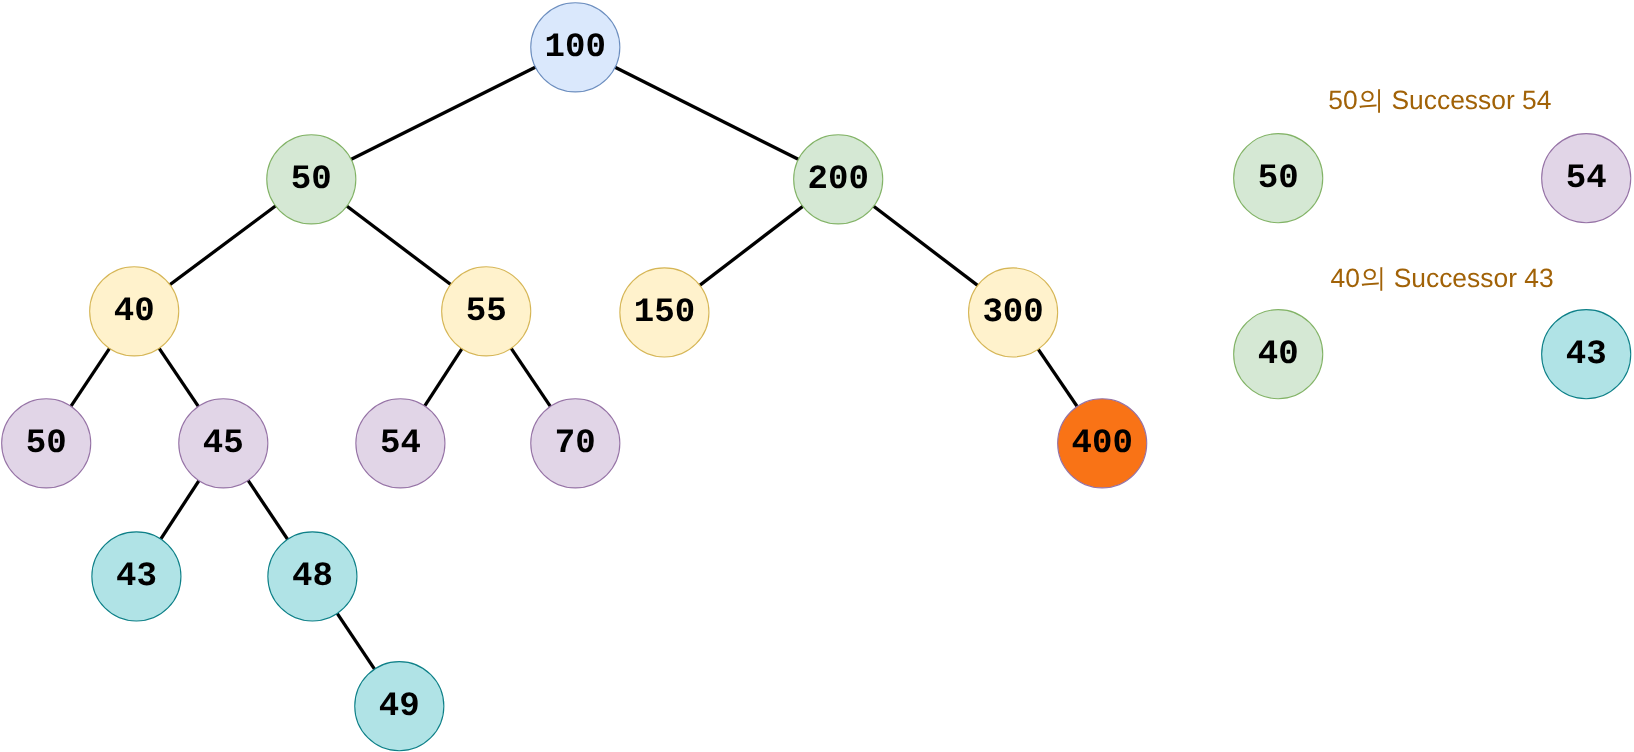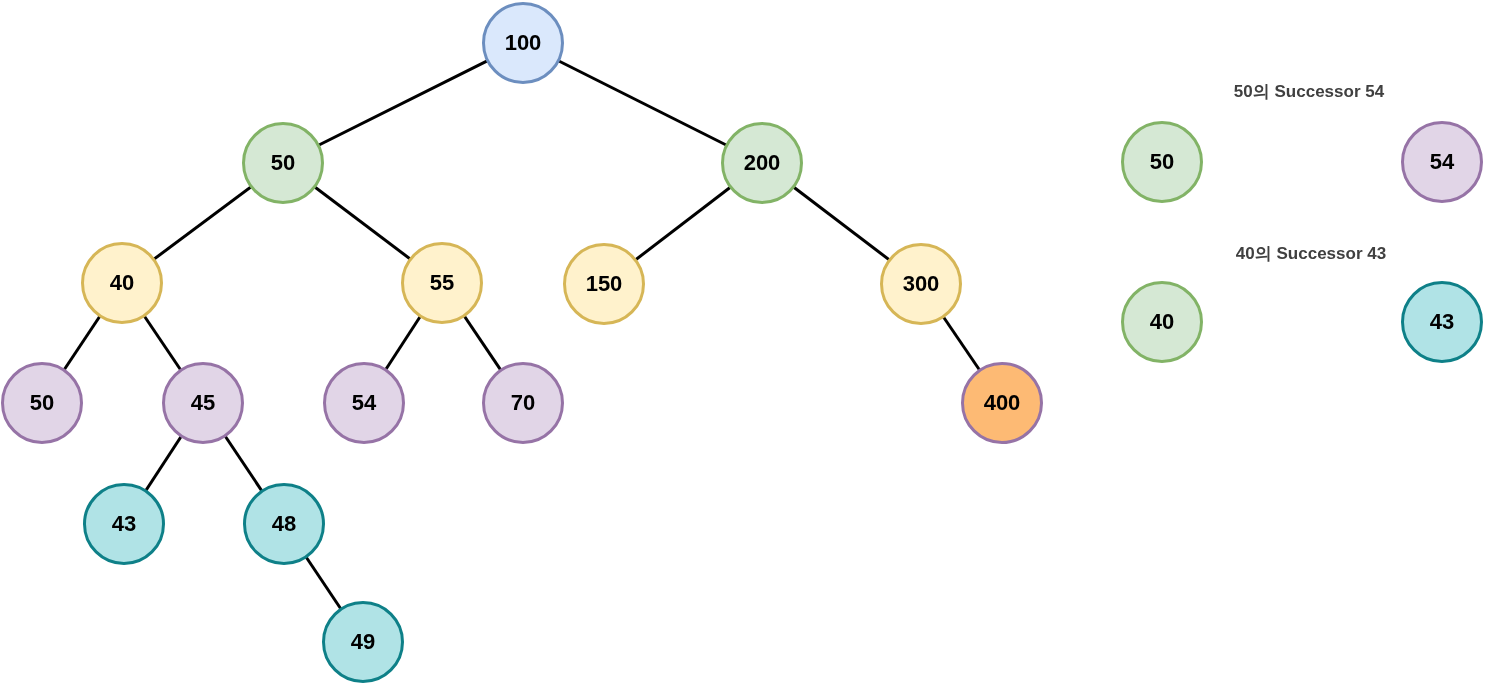--- a/index.html
+++ b/index.html
@@ -15,36 +15,37 @@
     position: absolute;
     left: 0; top: 0;
     width: 1485px;
     height: 684px;
   }
   .node {
     position: absolute;
     width: 82px;
     height: 82px;
     box-sizing: border-box;
-    border: 3px solid #d946ef;
+    border: 1px solid #d946ef;
     border-radius: 50%;
     display: flex;
     align-items: center;
     justify-content: center;
-    font-size: 22px;
+    font-size: 31px;
     font-weight: bold;
     color: #000000;
     line-height: 1;
+    font-family: Liberation Mono, monospace;
   }
   .caption {
     position: absolute;
     transform: translate(-50%, -50%);
-    font-size: 17px;
-    font-weight: bold;
-    color: #404040;
+    font-size: 24px;
+    font-weight: normal;
+    color: #a16207;
     white-space: nowrap;
   }
 </style>
 </head>
 <body>
 
 <div class="canvas">
   <svg class="edge-layer" width="1485" height="684" viewBox="0 0 1485 684" xmlns="http://www.w3.org/2000/svg">
       <line x1="523" y1="43" x2="283" y2="163" stroke="#000000" stroke-width="3"></line>
       <line x1="523" y1="43" x2="762" y2="163" stroke="#000000" stroke-width="3"></line>
@@ -66,21 +67,21 @@
       <div class="node" style="left: 242px; top: 122px; background-color: rgb(213, 232, 212); border-color: rgb(130, 179, 102);">50</div>
       <div class="node" style="left: 721px; top: 122px; background-color: rgb(213, 232, 212); border-color: rgb(130, 179, 102);">200</div>
       <div class="node" style="left: 81px; top: 242px; background-color: rgb(255, 242, 204); border-color: rgb(214, 182, 86);">40</div>
       <div class="node" style="left: 401px; top: 242px; background-color: rgb(255, 242, 204); border-color: rgb(214, 182, 86);">55</div>
       <div class="node" style="left: 563px; top: 243px; background-color: rgb(255, 242, 204); border-color: rgb(214, 182, 86);">150</div>
       <div class="node" style="left: 880px; top: 243px; background-color: rgb(255, 242, 204); border-color: rgb(214, 182, 86);">300</div>
       <div class="node" style="left: 1px; top: 362px; background-color: rgb(225, 213, 231); border-color: rgb(150, 115, 166);">50</div>
       <div class="node" style="left: 162px; top: 362px; background-color: rgb(225, 213, 231); border-color: rgb(150, 115, 166);">45</div>
       <div class="node" style="left: 323px; top: 362px; background-color: rgb(225, 213, 231); border-color: rgb(150, 115, 166);">54</div>
       <div class="node" style="left: 482px; top: 362px; background-color: rgb(225, 213, 231); border-color: rgb(150, 115, 166);">70</div>
-      <div class="node" style="left: 961px; top: 362px; background-color: #fdba74; border-color: rgb(150, 115, 166);">400</div>
+      <div class="node" style="left: 961px; top: 362px; background-color: #f97316; border-color: rgb(150, 115, 166);">400</div>
       <div class="node" style="left: 83px; top: 483px; background-color: rgb(176, 227, 230); border-color: rgb(14, 128, 136);">43</div>
       <div class="node" style="left: 243px; top: 483px; background-color: rgb(176, 227, 230); border-color: rgb(14, 128, 136); text-align: right;">48</div>
       <div class="node" style="left: 322px; top: 601px; background-color: rgb(176, 227, 230); border-color: rgb(14, 128, 136);">49</div>
     </div>
   <div>
       <div class="caption" style="left: 1309px; top: 91px;">50의 Successor 54</div>
       <div class="node" style="left: 1121px; top: 121px; background-color: rgb(213, 232, 212); border-color: rgb(130, 179, 102);">50</div>
       <div class="node" style="left: 1401px; top: 121px; background-color: rgb(225, 213, 231); border-color: rgb(150, 115, 166);">54</div>
       <div class="caption" style="left: 1311px; top: 253px;">40의 Successor 43</div>
       <div class="node" style="left: 1121px; top: 281px; background-color: rgb(213, 232, 212); border-color: rgb(130, 179, 102);">40</div>

